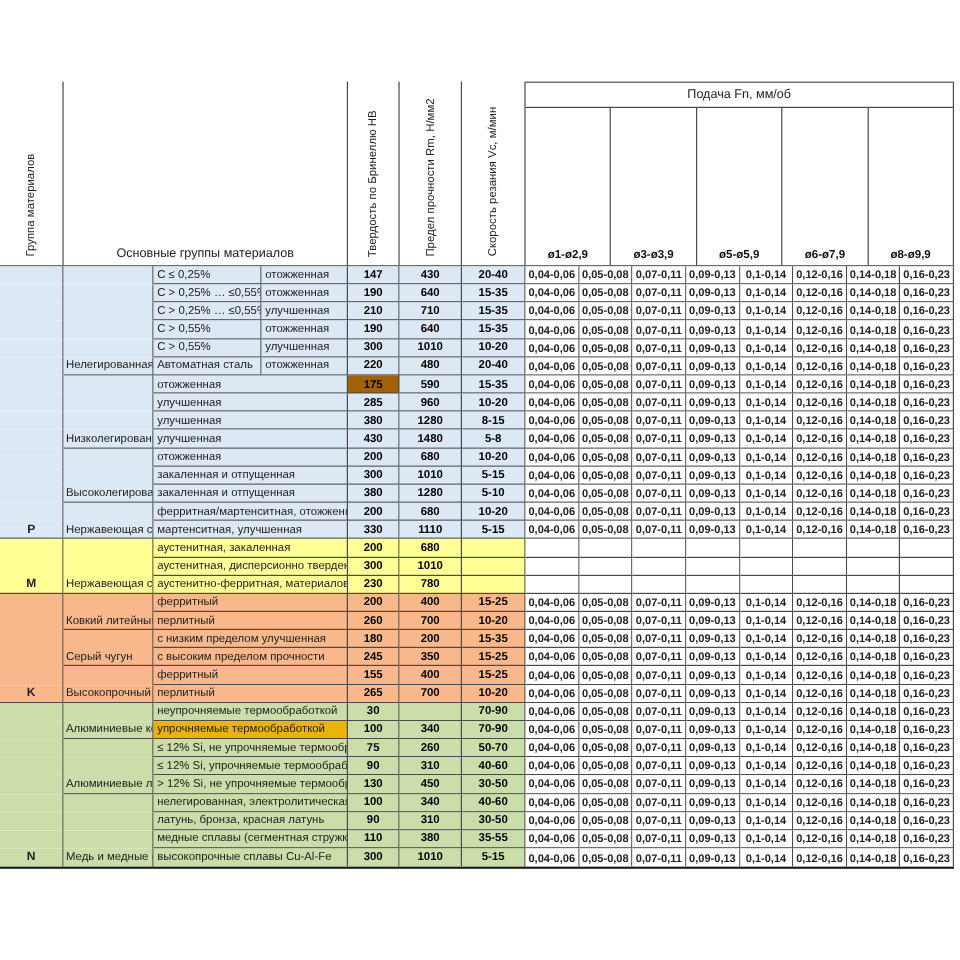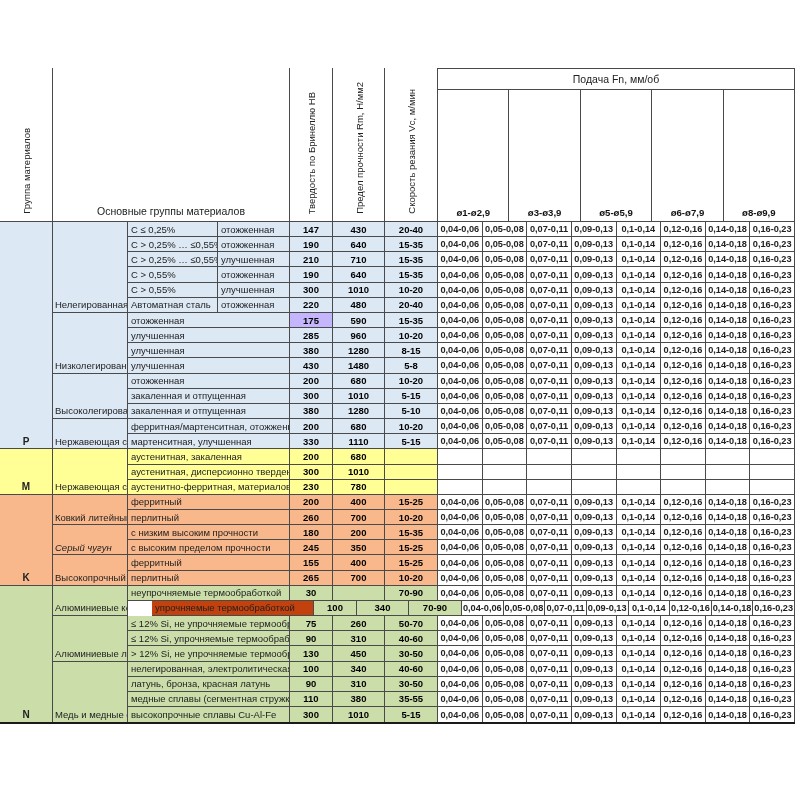--- a/index.html
+++ b/index.html
@@ -196,21 +196,21 @@
           <div class="c cf" style="background: rgb(255, 255, 255);">0,1-0,14</div>
           <div class="c cf" style="background: rgb(255, 255, 255);">0,12-0,16</div>
           <div class="c cf" style="background: rgb(255, 255, 255);">0,14-0,18</div>
           <div class="c cf" style="background: rgb(255, 255, 255);">0,16-0,23</div>
         </div>
       </div>
       <div class="row">
         <div class="c ca" style="background: rgb(220, 232, 244);"></div>
         <div class="c cb" style="background: rgb(220, 232, 244);"></div>
         <div class="c cm" style="background: rgb(220, 232, 244);">отожженная</div>
-        <div class="c che cn" style="background: #c4b5fd;">175</div>
+        <div class="c che cn" style="background: #a16207;">175</div>
         <div class="c crm cn" style="background: rgb(220, 232, 244);">590</div>
         <div class="c cvc cn" style="background: rgb(220, 232, 244);">15-35</div>
         <div id="" class="" style="flex: 1 1 0%; display: flex; min-height: 0px;">
           <div class="c cf" style="background: rgb(255, 255, 255);">0,04-0,06</div>
           <div class="c cf" style="background: rgb(255, 255, 255);">0,05-0,08</div>
           <div class="c cf" style="background: rgb(255, 255, 255);">0,07-0,11</div>
           <div class="c cf" style="background: rgb(255, 255, 255);">0,09-0,13</div>
           <div class="c cf" style="background: rgb(255, 255, 255);">0,1-0,14</div>
           <div class="c cf" style="background: rgb(255, 255, 255);">0,12-0,16</div>
           <div class="c cf" style="background: rgb(255, 255, 255);">0,14-0,18</div>
@@ -447,38 +447,38 @@
           <div class="c cf" style="background: rgb(255, 255, 255);">0,09-0,13</div>
           <div class="c cf" style="background: rgb(255, 255, 255);">0,1-0,14</div>
           <div class="c cf" style="background: rgb(255, 255, 255);">0,12-0,16</div>
           <div class="c cf" style="background: rgb(255, 255, 255);">0,14-0,18</div>
           <div class="c cf" style="background: rgb(255, 255, 255);">0,16-0,23</div>
         </div>
       </div>
       <div class="row">
         <div class="c ca" style="background: rgb(248, 184, 140);"></div>
         <div class="c cb" style="background: rgb(248, 184, 140);"></div>
-        <div class="c cm" style="background: rgb(248, 184, 140);">с низким высоким прочности</div>
+        <div class="c cm" style="background: rgb(248, 184, 140);">с низким пределом улучшенная</div>
         <div class="c che cn" style="background: rgb(248, 184, 140); text-align: center;">180</div>
         <div class="c crm cn" style="background: rgb(248, 184, 140);">200</div>
         <div class="c cvc cn" style="background: rgb(248, 184, 140);">15-35</div>
         <div id="" class="" style="flex: 1 1 0%; display: flex; min-height: 0px;">
           <div class="c cf" style="background: rgb(255, 255, 255);">0,04-0,06</div>
           <div class="c cf" style="background: rgb(255, 255, 255);">0,05-0,08</div>
           <div class="c cf" style="background: rgb(255, 255, 255);">0,07-0,11</div>
           <div class="c cf" style="background: rgb(255, 255, 255);">0,09-0,13</div>
           <div class="c cf" style="background: rgb(255, 255, 255);">0,1-0,14</div>
           <div class="c cf" style="background: rgb(255, 255, 255);">0,12-0,16</div>
           <div class="c cf" style="background: rgb(255, 255, 255);">0,14-0,18</div>
           <div class="c cf" style="background: rgb(255, 255, 255);">0,16-0,23</div>
         </div>
       </div>
       <div class="row">
         <div class="c ca" style="background: rgb(248, 184, 140);"></div>
-        <div class="c cb bb" style="background: rgb(248, 184, 140); font-style: italic;">Серый чугун</div>
+        <div class="c cb bb" style="background: rgb(248, 184, 140);">Серый чугун</div>
         <div class="c cm" style="background: rgb(248, 184, 140);">с высоким пределом прочности</div>
         <div class="c che cn" style="background: rgb(248, 184, 140);">245</div>
         <div class="c crm cn" style="background: rgb(248, 184, 140);">350</div>
         <div class="c cvc cn" style="background: rgb(248, 184, 140);">15-25</div>
         <div id="" class="" style="flex: 1 1 0%; display: flex; min-height: 0px;">
           <div class="c cf" style="background: rgb(255, 255, 255);">0,04-0,06</div>
           <div class="c cf" style="background: rgb(255, 255, 255);">0,05-0,08</div>
           <div class="c cf" style="background: rgb(255, 255, 255);">0,07-0,11</div>
           <div class="c cf" style="background: rgb(255, 255, 255);">0,09-0,13</div>
           <div class="c cf" style="background: rgb(255, 255, 255);">0,1-0,14</div>
@@ -537,21 +537,21 @@
           <div class="c cf" style="background: rgb(255, 255, 255);">0,09-0,13</div>
           <div class="c cf" style="background: rgb(255, 255, 255);">0,1-0,14</div>
           <div class="c cf" style="background: rgb(255, 255, 255);">0,12-0,16</div>
           <div class="c cf" style="background: rgb(255, 255, 255);">0,14-0,18</div>
           <div class="c cf" style="background: rgb(255, 255, 255);">0,16-0,23</div>
         </div>
       </div>
       <div class="row">
         <div class="c ca" style="background: rgb(203, 221, 169);"></div>
         <div class="c cb bb" style="background: rgb(203, 221, 169);">Алюминиевые кованые сплавы</div>
-        <div class="c cm" style="background: #c2410c; margin-left: 24px;">упрочняемые термообработкой</div>
+        <div class="c cm" style="background: #eab308;">упрочняемые термообработкой</div>
         <div class="c che cn" style="background: rgb(203, 221, 169);">100</div>
         <div class="c crm cn" style="background: rgb(203, 221, 169);">340</div>
         <div class="c cvc cn" style="background: rgb(203, 221, 169);">70-90</div>
         <div id="" class="" style="flex: 1 1 0%; display: flex; min-height: 0px;">
           <div class="c cf" style="background: rgb(255, 255, 255);">0,04-0,06</div>
           <div class="c cf" style="background: rgb(255, 255, 255);">0,05-0,08</div>
           <div class="c cf" style="background: rgb(255, 255, 255);">0,07-0,11</div>
           <div class="c cf" style="background: rgb(255, 255, 255);">0,09-0,13</div>
           <div class="c cf" style="background: rgb(255, 255, 255);">0,1-0,14</div>
           <div class="c cf" style="background: rgb(255, 255, 255);">0,12-0,16</div>

